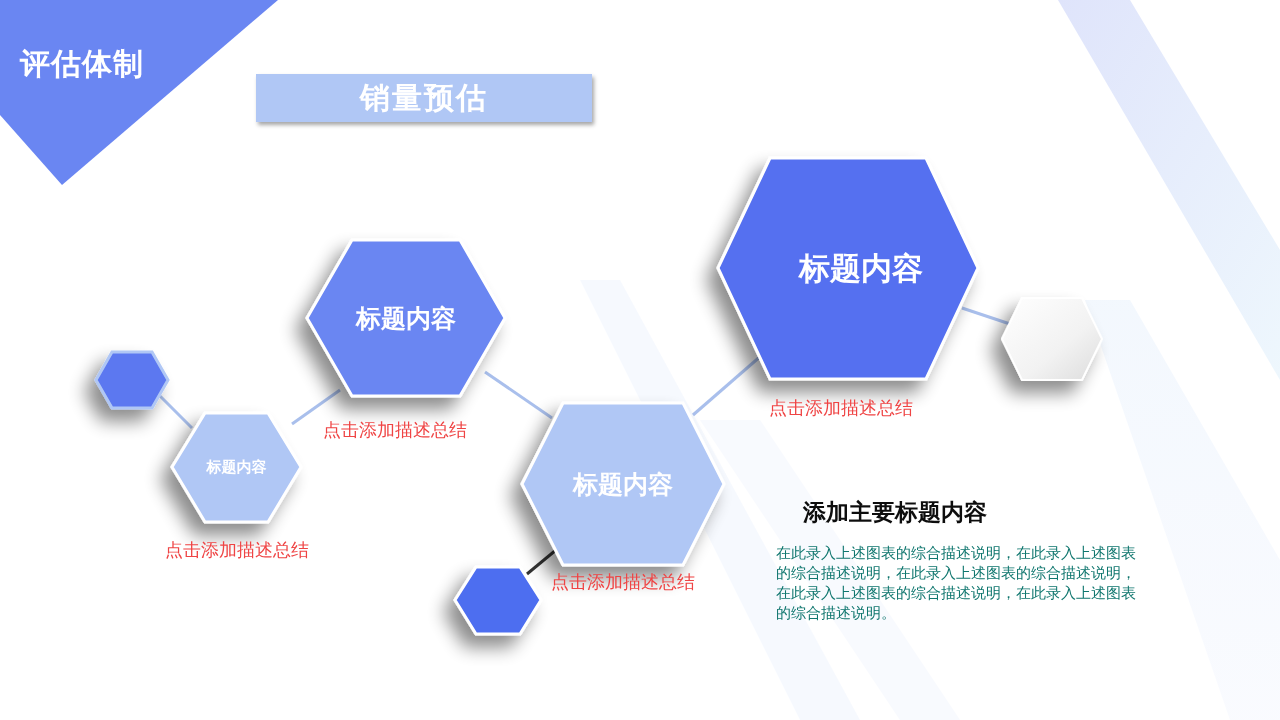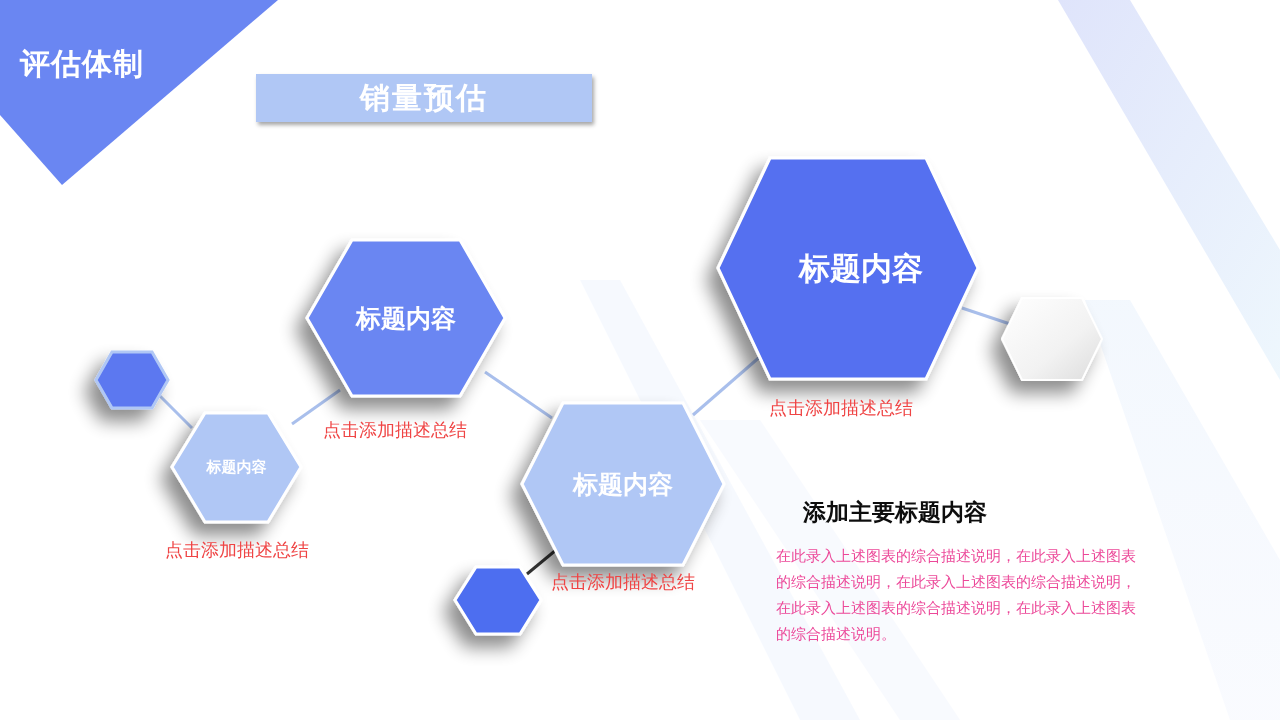--- a/index.html
+++ b/index.html
@@ -28,22 +28,22 @@
   }
   .caption {
     position: absolute; color: #ef4444; font-size: 18px; white-space: nowrap;
   }
   .main-heading {
     left: 803px; top: 497px; font-size: 23px; font-weight: bold; color: #0d0d0d;
     white-space: nowrap;
     font-family: Liberation Serif, serif;
   }
   .body-text {
-    left: 776px; top: 543px; width: 360px; font-size: 15px; line-height: 26px;
-    color: #ec4899;
+    left: 776px; top: 543px; width: 360px; font-size: 15px; line-height: 20px;
+    color: #0f766e;
   }
 </style>
 </head>
 <body>
 
 <svg class="bg-svg" viewBox="0 0 1280 720">
   <defs>
     <linearGradient id="stripeA" x1="0" y1="0" x2="1" y2="1">
       <stop offset="0" stop-color="#dfe4fb"></stop>
       <stop offset="1" stop-color="#eef7fd"></stop>

